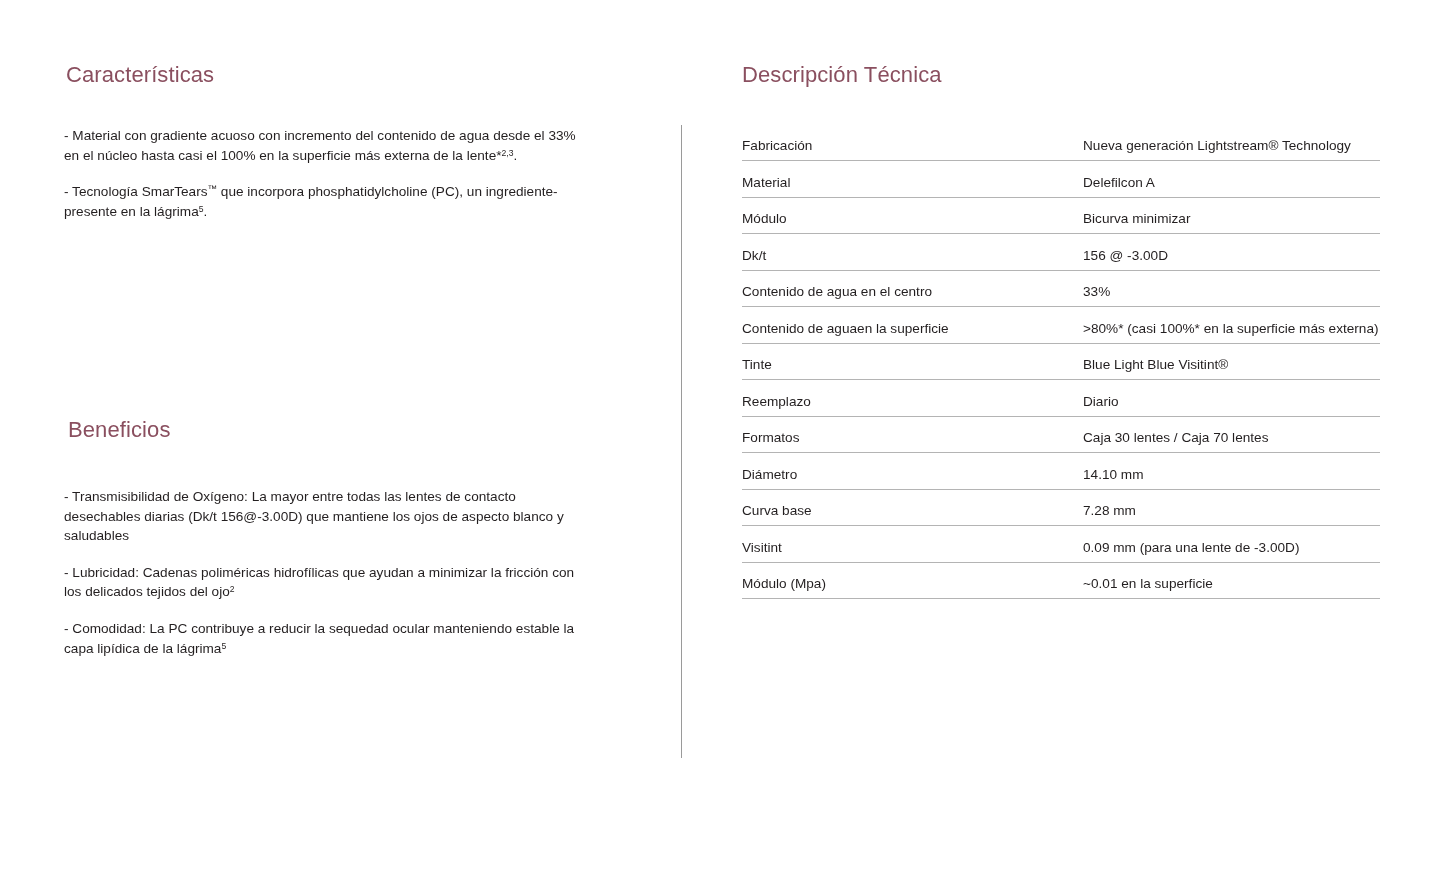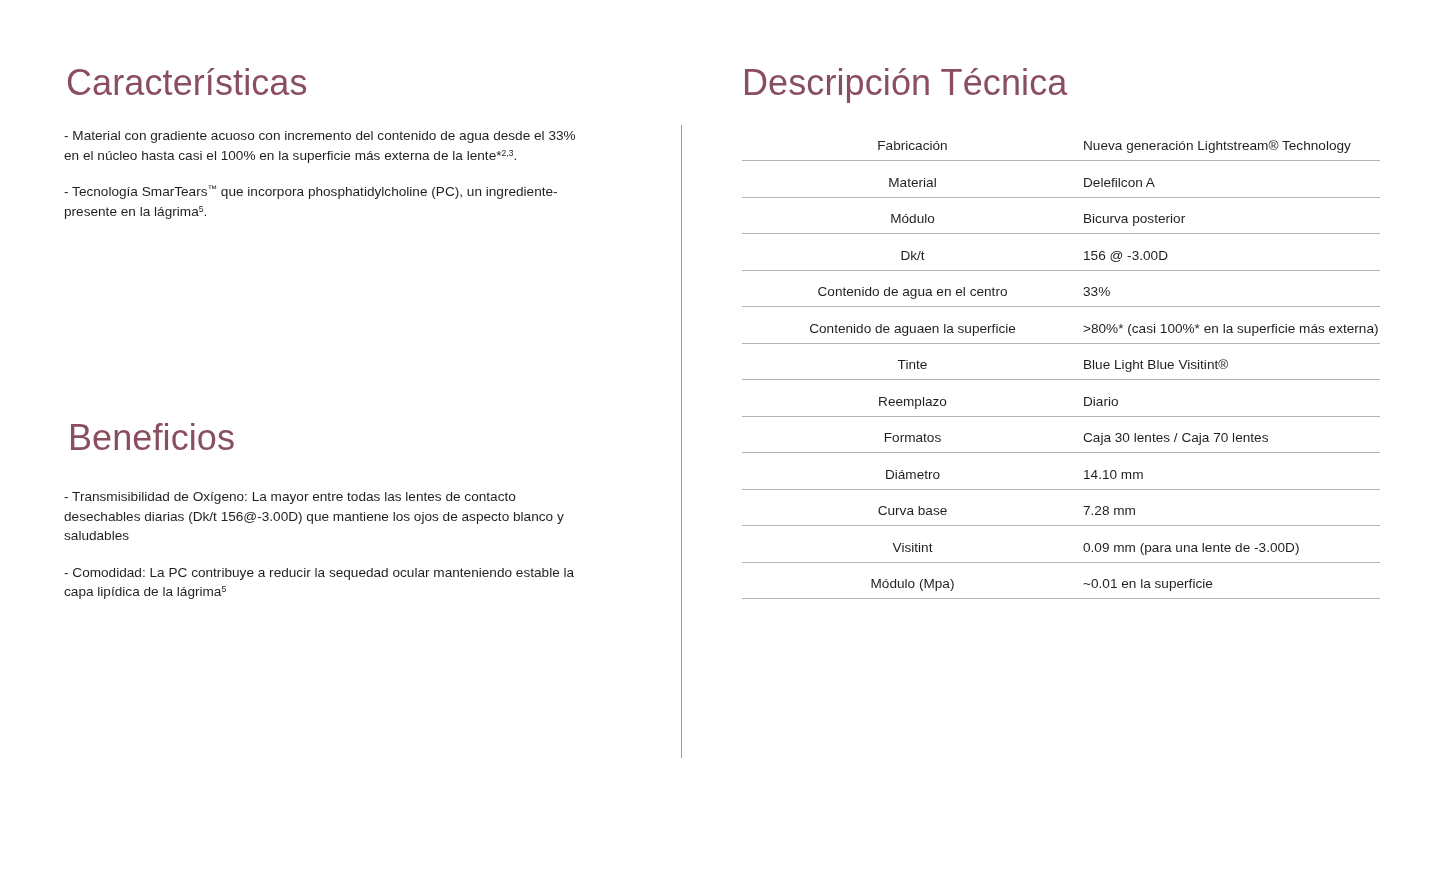--- a/index.html
+++ b/index.html
@@ -41,21 +41,21 @@
     top: 125px;
     width: 1px;
     height: 633px;
     background: #9a9a9a;
   }
 
   
   .section-heading {
     color: #8a4f5f;
     font-weight: 400;
-    font-size: 36px;
+    font-size: 22px;
     line-height: 1.1;
     letter-spacing: 0.1px;
     margin: 0;
     white-space: nowrap;
   }
 
   .h-caracteristicas {
     position: absolute;
     left: 2px;
     top: 63px;
@@ -115,21 +115,20 @@
   .spec-table td {
     border-bottom: 1px solid #b4b4b4;
     font-size: 13.6px;
     color: #231f20;
     padding: 0 0 7px 0;
     vertical-align: bottom;
     letter-spacing: 0.01px;
   }
   .spec-table td.label {
     width: 341px;
-    text-align: center;
   }
   .spec-table td.value {
     width: 297px;
   }
 </style>
 </head>
 <body>
 
 <div class="page">
 
@@ -148,20 +147,23 @@
       </p>
     </div>
 
     <h2 class="section-heading h-beneficios">Beneficios</h2>
 
     <div class="para-block para-benefits">
       <p class="para">
         <span>- Transmisibilidad de Oxígeno: La mayor entre todas las lentes de contacto desechables diarias (Dk/t 156@-3.00D) que mantiene los ojos de aspecto blanco y saludables</span><sup></sup>
       </p>
       <p class="para">
+        <span>- Lubricidad: Cadenas poliméricas hidrofílicas que ayudan a minimizar la fricción con los delicados tejidos del ojo</span><sup>2</sup>
+      </p>
+      <p class="para">
         <span>- Comodidad: La PC contribuye a reducir la sequedad ocular manteniendo estable la capa lipídica de la lágrima</span><sup>5</sup>
       </p>
     </div>
 
   </div>
 
   <div class="col-right">
 
     <h2 class="section-heading h-descripcion">Descripción Técnica</h2>
 
@@ -170,21 +172,21 @@
           <tr>
             <td class="label">Fabricación</td>
             <td class="value">Nueva generación Lightstream® Technology</td>
           </tr>
           <tr>
             <td class="label">Material</td>
             <td class="value">Delefilcon A</td>
           </tr>
           <tr>
             <td class="label">Módulo</td>
-            <td class="value">Bicurva posterior</td>
+            <td class="value">Bicurva minimizar</td>
           </tr>
           <tr>
             <td class="label">Dk/t</td>
             <td class="value">156 @ -3.00D</td>
           </tr>
           <tr>
             <td class="label">Contenido de agua en el centro</td>
             <td class="value">33%</td>
           </tr>
           <tr>

